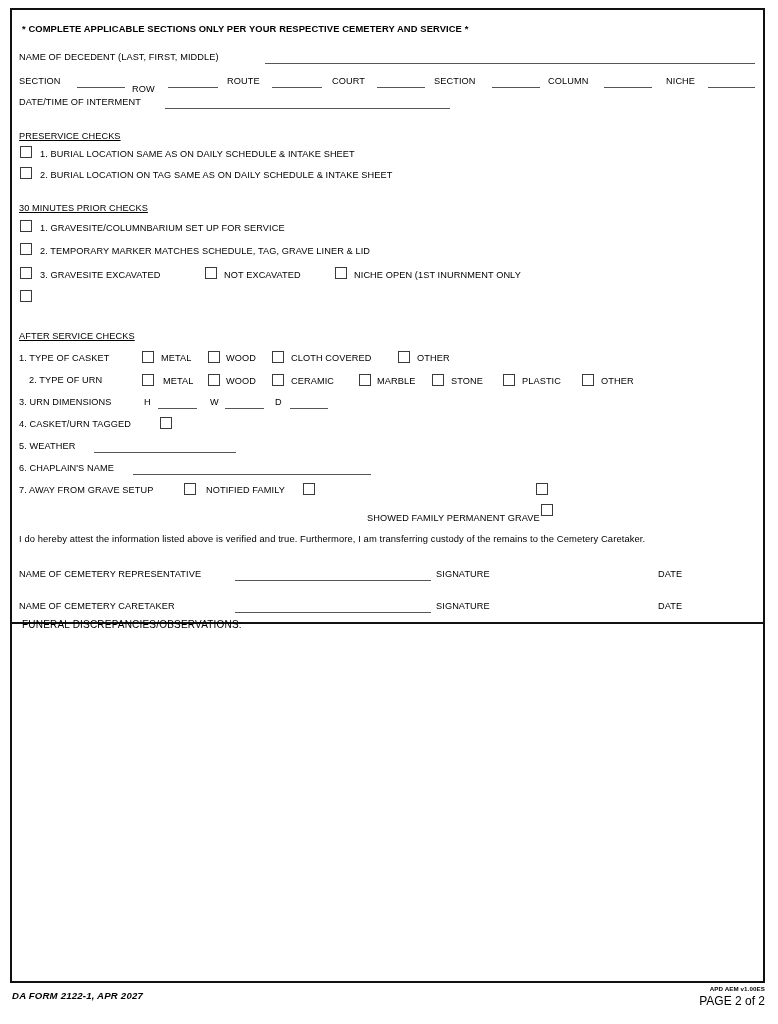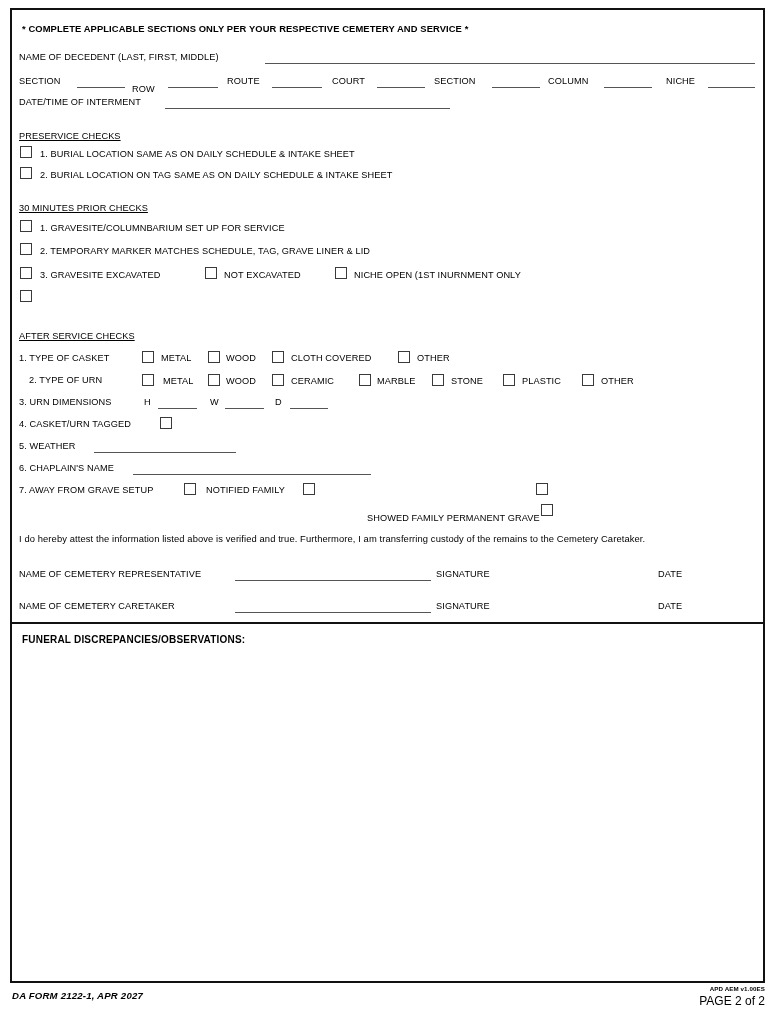--- a/index.html
+++ b/index.html
@@ -70,23 +70,23 @@
     height: 12px;
     border: 1px solid #3a3a3a;
     background: #fff;
     box-sizing: border-box;
   }
 
   
   .disc-title {
     position: absolute;
     left: 22px;
-    top: 634px;
+    top: 619px;
     font-size: 10px;
-    font-weight: bold;
+    font-weight: normal;
     letter-spacing: 0.2px;
   }
   .disc-area {
     position: absolute;
     left: 14px;
     top: 650px;
     width: 747px;
     height: 328px;
     background: transparent;
   }

